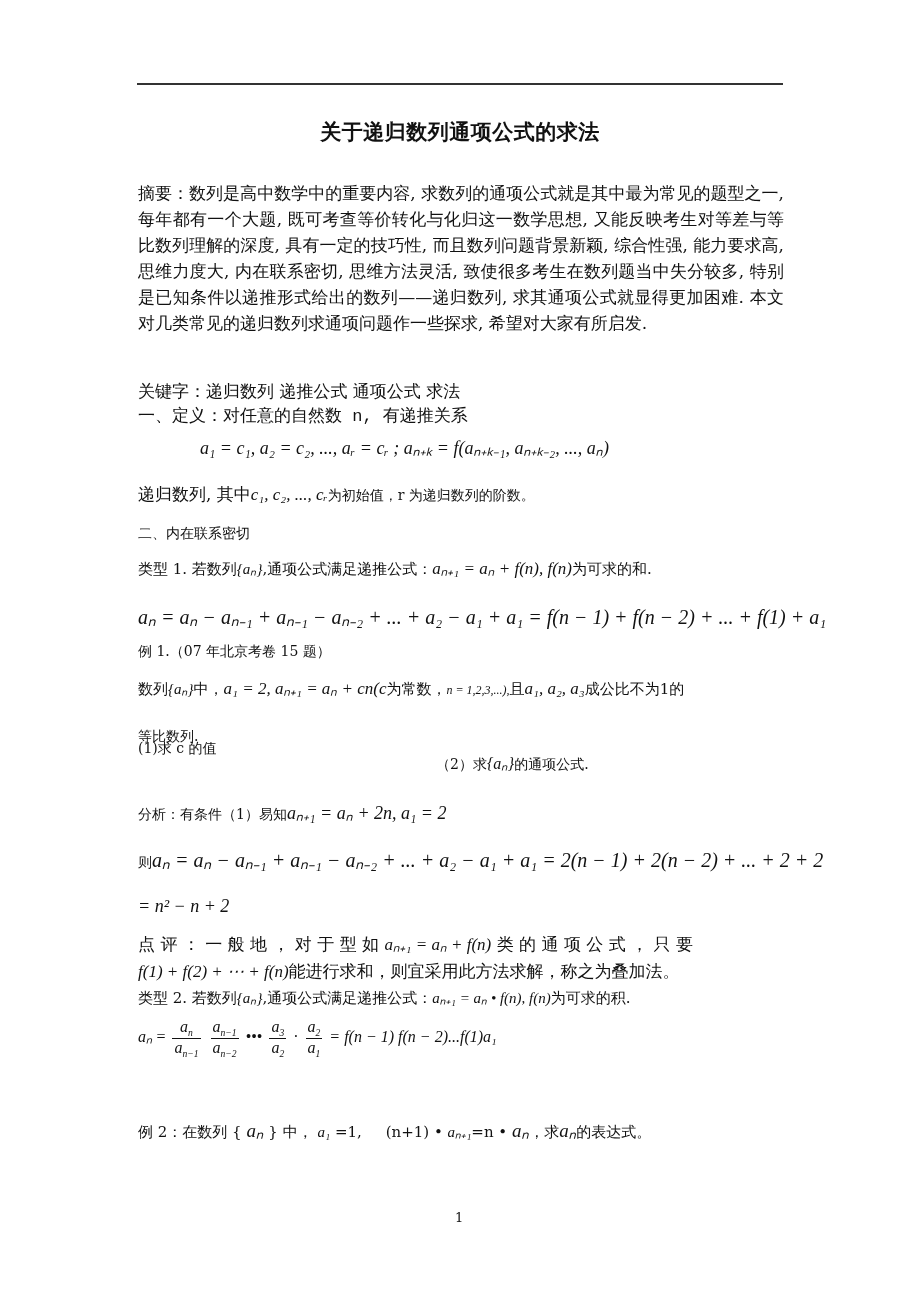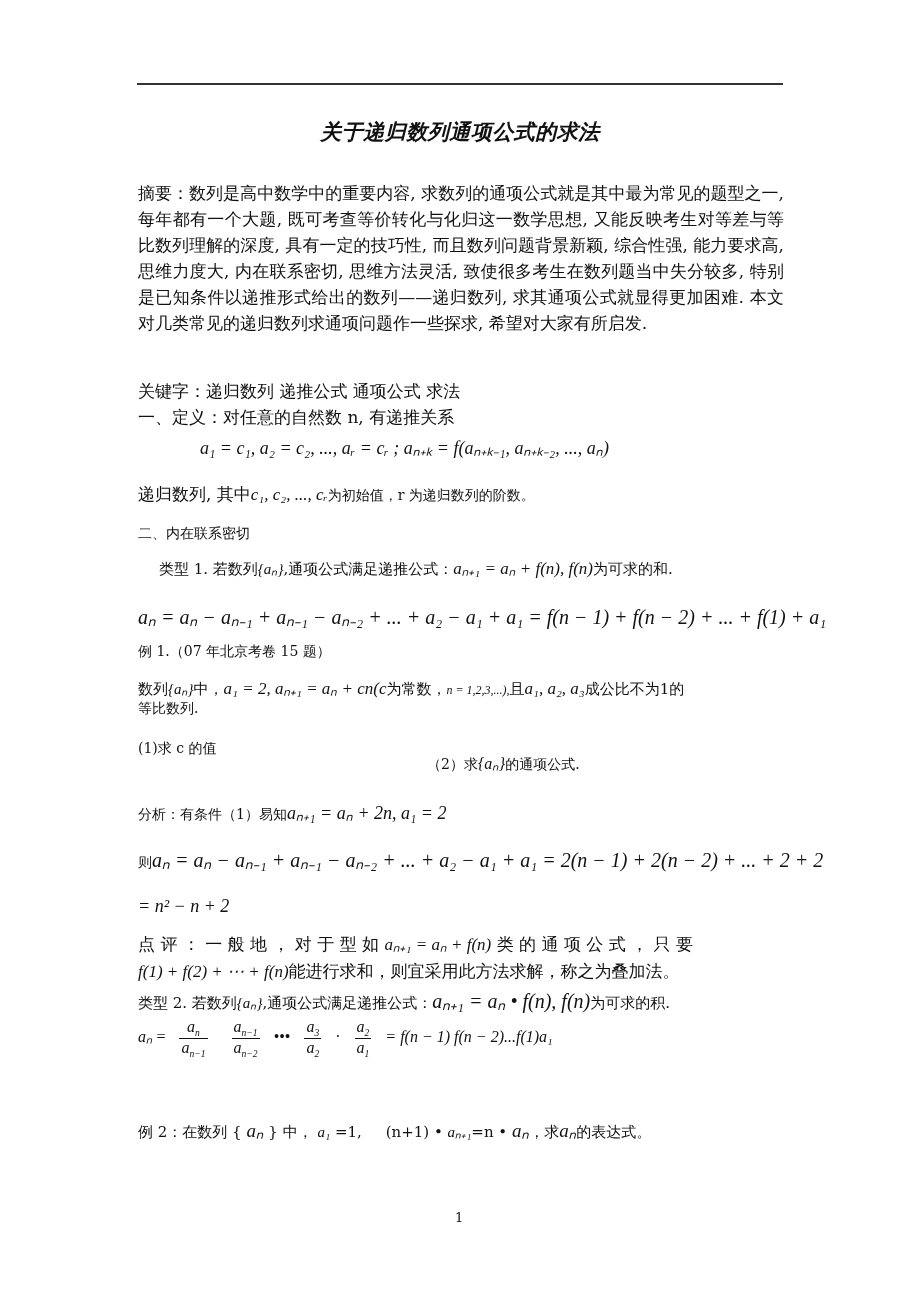--- a/index.html
+++ b/index.html
@@ -1,33 +1,33 @@
 <!DOCTYPE html>
 <html><head>
 <meta charset="utf-8">
 <style>
   html, body { margin: 0; padding: 0; background: #ffffff; }
   body { width: 920px; height: 1302px; position: relative; overflow: hidden;
          font-family: "DejaVu Serif", "Liberation Serif", serif; color: #111; }
   .rule { position: absolute; left: 137px; top: 83px; width: 646px; height: 2px; background: #333; }
   .title { position: absolute; left: 0; width: 920px; top: 118px; text-align: center;
-           font-family: "DejaVu Sans", sans-serif; font-size: 21px; font-weight: bold; letter-spacing: 0.5px; font-style: italic; }
+           font-family: "DejaVu Sans", sans-serif; font-size: 21px; font-weight: bold; letter-spacing: 0.5px; }
   .para { position: absolute; left: 138px; width: 646px; font-size: 17px; line-height: 26px; }
   .abstract { top: 180px; text-align: justify; }
   .abstract .lbl, .keywords .lbl { font-family: "DejaVu Sans", sans-serif; font-weight: normal; }
   .keywords { top: 378px; }
-  .def { top: 404px; }
+  .def { top: 404px; font-family: Liberation Mono, monospace; }
   .math { font-family: Liberation Serif, serif; font-style: italic; }
   .math .up { font-style: normal; }
   sub, sup { font-size: 0.6em; }
   .eq1 { position: absolute; left: 200px; top: 435px; font-size: 18px; }
   .small { font-size: 14px; }
   .line { position: absolute; left: 138px; white-space: nowrap; }
   .eqbig { font-size: 20px; }
-  .frac { display: inline-block; vertical-align: middle; text-align: center; margin: 0 10px; }
+  .frac { display: inline-block; vertical-align: middle; text-align: center; margin: 0 3px; }
   .frac .num { display: block; border-bottom: 1px solid #111; padding: 0 2px; }
   .frac .den { display: block; padding: 0 2px; }
   .pageno { position: absolute; left: 455px; top: 1210px; font-size: 13px; }
 </style>
 </head>
 <body>
 
 <div class="rule"></div>
 
 <div class="title">关于递归数列通项公式的求法</div>
@@ -43,36 +43,36 @@
 <div class="para def">一、定义：对任意的自然数 n, 有递推关系</div>
 
 <div class="eq1 math">a₁ = c₁, a₂ = c₂, ..., aᵣ = cᵣ ; aₙ₊ₖ = f(aₙ₊ₖ₋₁, aₙ₊ₖ₋₂, ..., aₙ)</div>
 
 <div class="line" style="top:483px;font-size:17px;">
   <span>递归数列, 其中</span><span class="math">c₁, c₂, ..., cᵣ</span><span class="small">为初始值，r 为递归数列的阶数。</span>
 </div>
 
 <div class="line small" style="top:525px;">二、内在联系密切</div>
 
-<div class="line" style="top:556px;font-size:15px;margin-left:21px;">
+<div class="line" style="top:556px;font-size:15px;">
   <span>类型 1. 若数列</span><span class="math">{aₙ}</span><span>,通项公式满足递推公式：</span><span class="math" style="font-size:17px;">aₙ₊₁ = aₙ + f(n), f(n)</span><span>为可求的和.</span>
 </div>
 
 <div class="line math eqbig" style="top:603px;">aₙ = aₙ − aₙ₋₁ + aₙ₋₁ − aₙ₋₂ + ... + a₂ − a₁ + a₁ = f(n − 1) + f(n − 2) + ... + f(1) + a₁</div>
 
 <div class="line small" style="top:643px;">例 1.（07 年北京考卷 15 题）</div>
 
 <div class="line" style="top:676px;font-size:15px;">
   <span>数列</span><span class="math">{aₙ}</span><span>中，</span><span class="math" style="font-size:17px;">a₁ = 2, aₙ₊₁ = aₙ + cn(c</span><span>为常数，</span><span class="math" style="font-size:12px;">n = 1,2,3,...),</span><span>且</span><span class="math" style="font-size:17px;">a₁, a₂, a₃</span><span>成公比不为1的</span>
 </div>
 
-<div class="line small" style="top:700px;">等比数列.</div>
+<div class="line small" style="top:728px;">等比数列.</div>
 
 <div class="line small" style="top:740px;">(1)求 c 的值</div>
-<div class="line small" style="top:752px;left:427px;text-align:center;">
+<div class="line small" style="top:752px;left:436px;text-align:center;">
   <span>（2）求</span><span class="math" style="font-size:16px;">{aₙ}</span><span>的通项公式.</span>
 </div>
 
 <div class="line small" style="top:800px;">
   <span>分析：有条件（1）易知</span><span class="math" style="font-size:18px;">aₙ₊₁ = aₙ + 2n, a₁ = 2</span>
 </div>
 
 <div class="line" style="top:846px;">
   <span class="small">则</span><span class="math eqbig">aₙ = aₙ − aₙ₋₁ + aₙ₋₁ − aₙ₋₂ + ... + a₂ − a₁ + a₁ = 2(n − 1) + 2(n − 2) + ... + 2 + 2</span>
 </div>
@@ -83,21 +83,21 @@
   <span>点 评 ： 一 般 地 ， 对 于 型 如</span>
   <span class="math">aₙ₊₁ = aₙ + f(n)</span>
   <span>类 的 通 项 公 式 ， 只 要</span>
 </div>
 
 <div class="line" style="top:960px;font-size:17px;">
   <span class="math">f(1) + f(2) + ⋯ + f(n)</span><span>能进行求和，则宜采用此方法求解，称之为叠加法。</span>
 </div>
 
 <div class="line" style="top:987px;font-size:15px;">
-  <span>类型 2.  若数列</span><span class="math">{aₙ}</span><span>,通项公式满足递推公式：</span><span class="math" style="font-size:20px;">aₙ₊₁ = aₙ • f(n), f(n)</span><span>为可求的积.</span>
+  <span>类型 2.  若数列</span><span class="math">{aₙ}</span><span>,通项公式满足递推公式：</span><span class="math" style="font-size:15px;">aₙ₊₁ = aₙ • f(n), f(n)</span><span>为可求的积.</span>
 </div>
 
 <div class="line math" style="top:1018px;font-size:16px;">
   <span>aₙ</span>
   <span class="up">=</span>
   <span class="frac"><span class="num">a<sub>n</sub></span><span class="den">a<sub>n−1</sub></span></span>
   <span class="frac"><span class="num">a<sub>n−1</sub></span><span class="den">a<sub>n−2</sub></span></span>
   <span class="up">•••</span>
   <span class="frac"><span class="num">a<sub>3</sub></span><span class="den">a<sub>2</sub></span></span>
   <span class="up">·</span>

